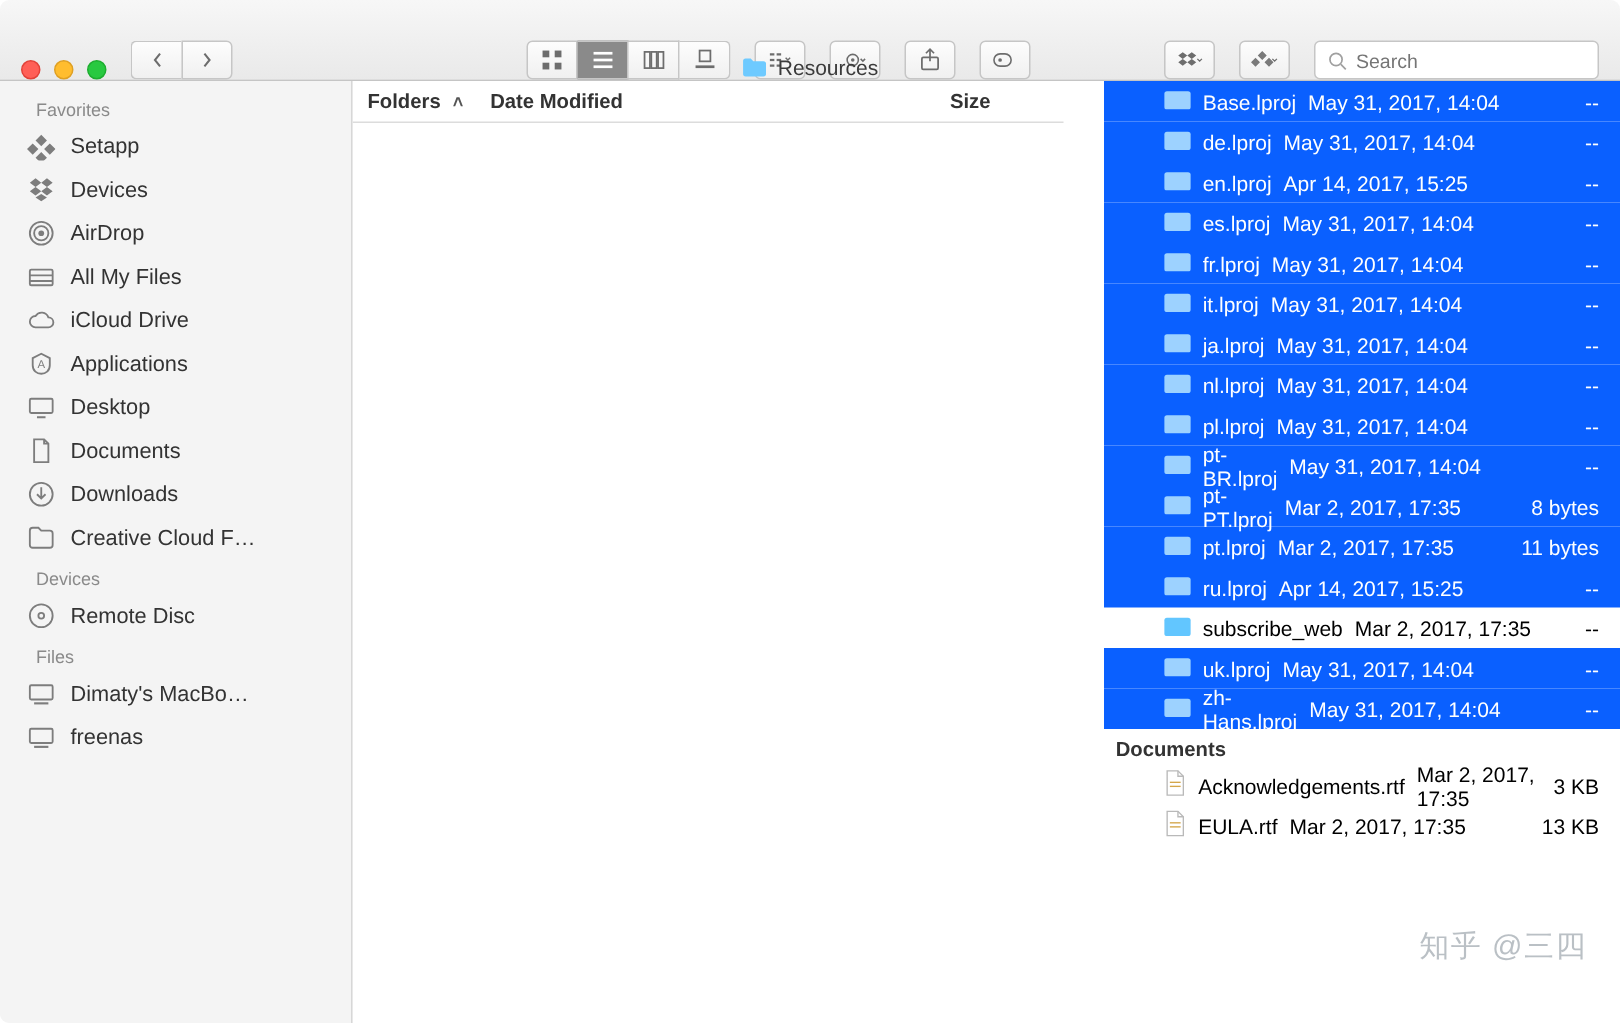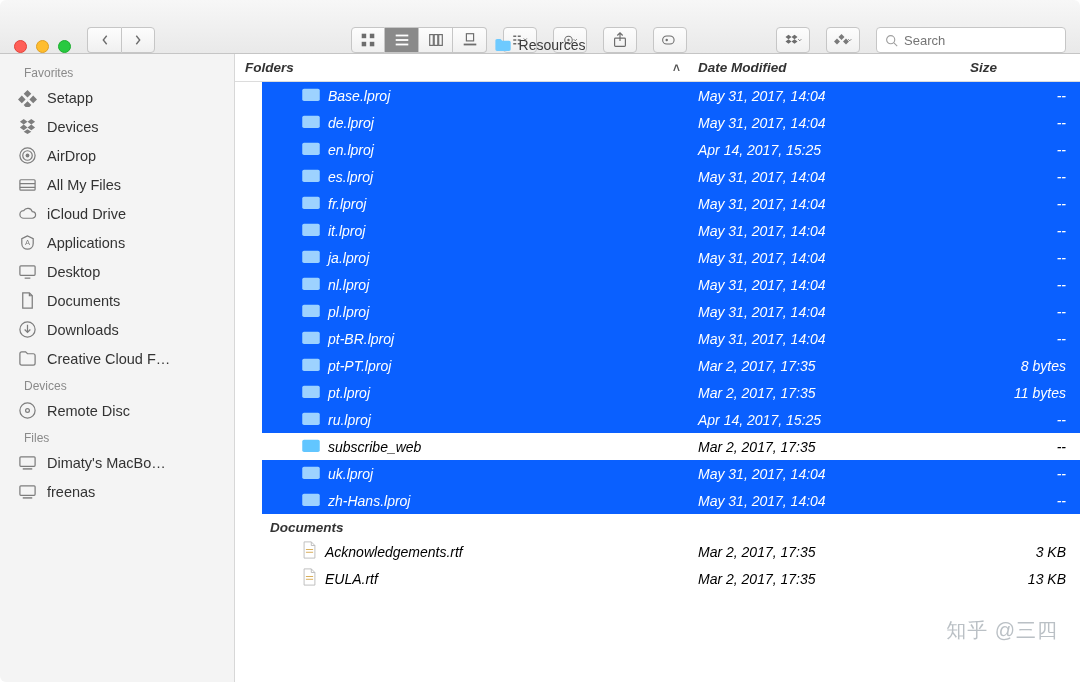--- a/index.html
+++ b/index.html
@@ -38,25 +38,25 @@
 .searchbox input { border:none; outline:none; font-size:13px; color:#555; width:100%; background:transparent; }
 .searchbox svg { width:13px; height:13px; flex-shrink:0; }
 
 .main { flex:1; display:flex; overflow:hidden; }
 
 .sidebar { width:235px; background:#f4f4f4; border-right:1px solid #d7d7d7; overflow-y:auto; padding:6px 0 0; }
 .sb-section-label { font-size:12px; color:#8a8a8a; padding:6px 24px 3px; }
 .sb-item { display:flex; align-items:center; gap:10px; padding:5px 14px 5px 18px; font-size:14.5px; color:#333; cursor:default; }
 .sb-item svg, .sb-item .sb-ico { width:19px; height:19px; color:#7d7d7d; flex-shrink:0; }
 
-.content { flex:1; display:flex; flex-direction:column; overflow:hidden;font-style:italic; }
+.content { flex:1; display:flex; flex-direction:row; overflow:hidden; }
 .header-row { height:28px; display:flex; align-items:center; border-bottom:1px solid #dcdcdc; font-size:13.5px; color:#333; font-weight:600; }
 .col-folders { flex:1; padding-left:10px; display:flex; align-items:center; gap:8px; }
 .col-date { width:280px; padding-left:8px; }
-.col-size { width:110px; text-align:left; padding-right:14px; }
+.col-size { width:110px; text-align:center; padding-right:14px; }
 .sort-arrow { margin-left:auto; margin-right:10px; font-size:12px; color:#555; }
 
 .rows { flex:1; overflow-y:auto;margin-left:27px; }
 .group-label { font-size:13.5px; font-weight:600; color:#333; padding:6px 8px 3px; }
 .row { display:flex; align-items:center; height:27px; font-size:14px; color:#000; }
 .row.selected { background:#0a60ff; color:#fff; }
 .row.selected .folder-ico rect { fill:#9dd2ff; }
 .row .cell-name { flex:1; display:flex; align-items:center; gap:8px; padding-left:40px; }
 .row .cell-date { width:280px; padding-left:8px; }
 .row .cell-size { width:110px; text-align:right; padding-right:14px; }

